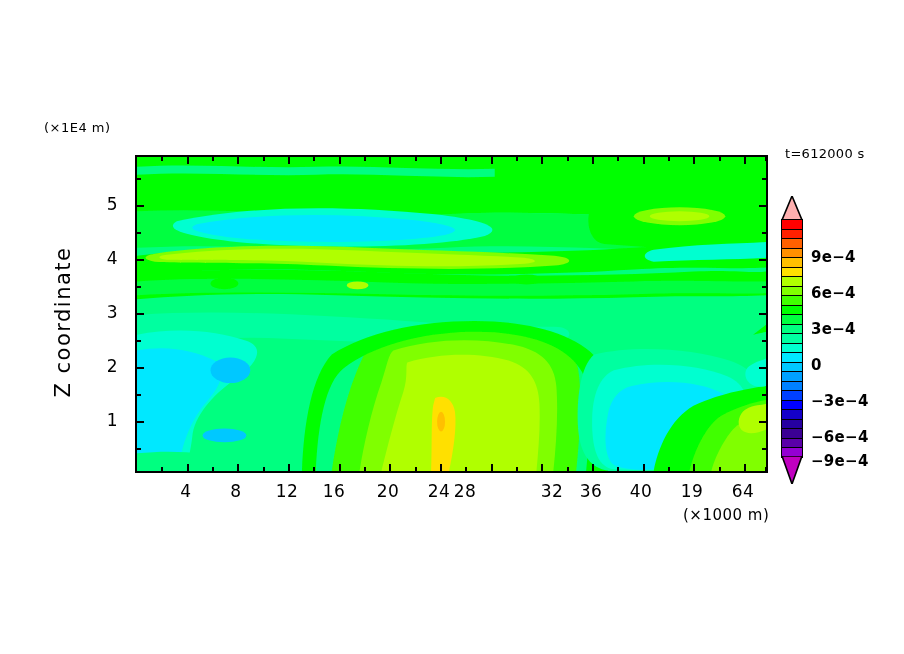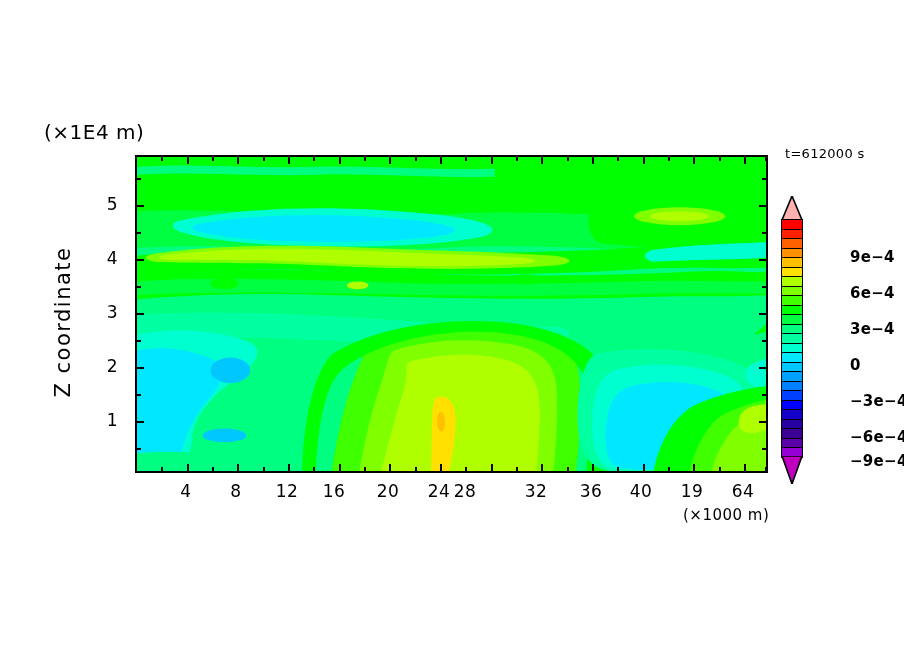--- a/index.html
+++ b/index.html
@@ -5,21 +5,21 @@
   html,body{margin:0;padding:0;background:#ffffff;}
   body{width:904px;height:654px;position:relative;overflow:hidden;
        font-family:"DejaVu Sans",sans-serif;color:#000;}
   #stage{position:absolute;left:0;top:0;width:904px;height:654px;}
 
   .txt{position:absolute;white-space:pre;color:#000;}
 
   #title{left:0;top:88px;width:904px;text-align:center;font-size:25px;
          letter-spacing:1.2px;font-family:"DejaVu Sans",sans-serif;}
 
-  #yunit{left:44px;top:120px;font-size:20px;letter-spacing:0.5px;}
+  #yunit{left:44px;top:120px;font-size:13px;letter-spacing:0.5px;}
   #xunit{left:683px;top:506px;font-size:15px;letter-spacing:0.5px;}
 
   #xaxis-title{left:0;top:527px;width:768px;text-align:center;font-size:21px;
                letter-spacing:1.5px;}
   #yaxis-title{left:-27px;top:310px;width:180px;text-align:center;font-size:21px;
                letter-spacing:1.5px;transform:rotate(-90deg);transform-origin:50% 50%;}
 
   #tstamp{left:785px;top:146px;font-size:13px;letter-spacing:0.3px;}
 
   
@@ -42,21 +42,21 @@
   .ylab{position:absolute;left:88px;width:30px;text-align:right;font-size:17px;
         letter-spacing:0.5px;}
 
   
   #cbar{position:absolute;left:781px;top:219px;width:22px;height:238px;}
   .cband{position:absolute;left:0;width:22px;box-sizing:border-box;
          border:1.5px solid #000;}
   #cb-top{position:absolute;left:781px;top:196px;width:22px;height:24px;}
   #cb-bot{position:absolute;left:781px;top:456px;width:22px;height:28px;}
   .clab{position:absolute;left:811px;font-size:15px;letter-spacing:0.3px;
-        font-weight:bold;margin-left:39px;}
+        font-weight:bold;}
 </style>
 </head>
 <body>
 
 <div id="stage">
 
 
   <div class="txt" id="yunit">(×1E4 m)</div>
 
   <div class="txt" id="tstamp">t=612000 s</div>
@@ -258,21 +258,21 @@
     <div class="tick tk-minor-r" style="top:291px"></div>
   </div>
 
   <div class="xlab" style="left:186px">4</div>
   <div class="xlab" style="left:236px">8</div>
   <div class="xlab" style="left:287px">12</div>
   <div class="xlab" style="left:334px">16</div>
   <div class="xlab" style="left:388px">20</div>
   <div class="xlab" style="left:439px">24</div>
   <div class="xlab" style="left:465px">28</div>
-  <div class="xlab" style="left:536px">32</div>
+  <div class="xlab" style="left:552px">32</div>
   <div class="xlab" style="left:591px">36</div>
   <div class="xlab" style="left:641px">40</div>
   <div class="xlab" style="left:692px">19</div>
   <div class="xlab" style="left:743px">64</div>
 
   <div class="ylab" style="top:194px">5</div>
   <div class="ylab" style="top:248px">4</div>
   <div class="ylab" style="top:302px">3</div>
   <div class="ylab" style="top:356px">2</div>
   <div class="ylab" style="top:410px">1</div>

